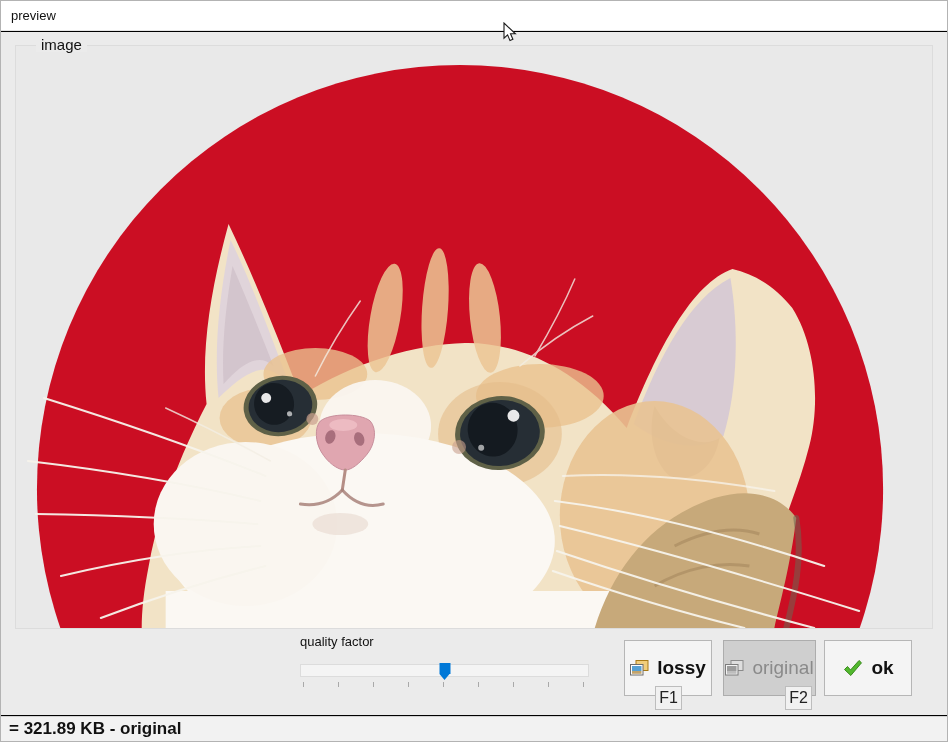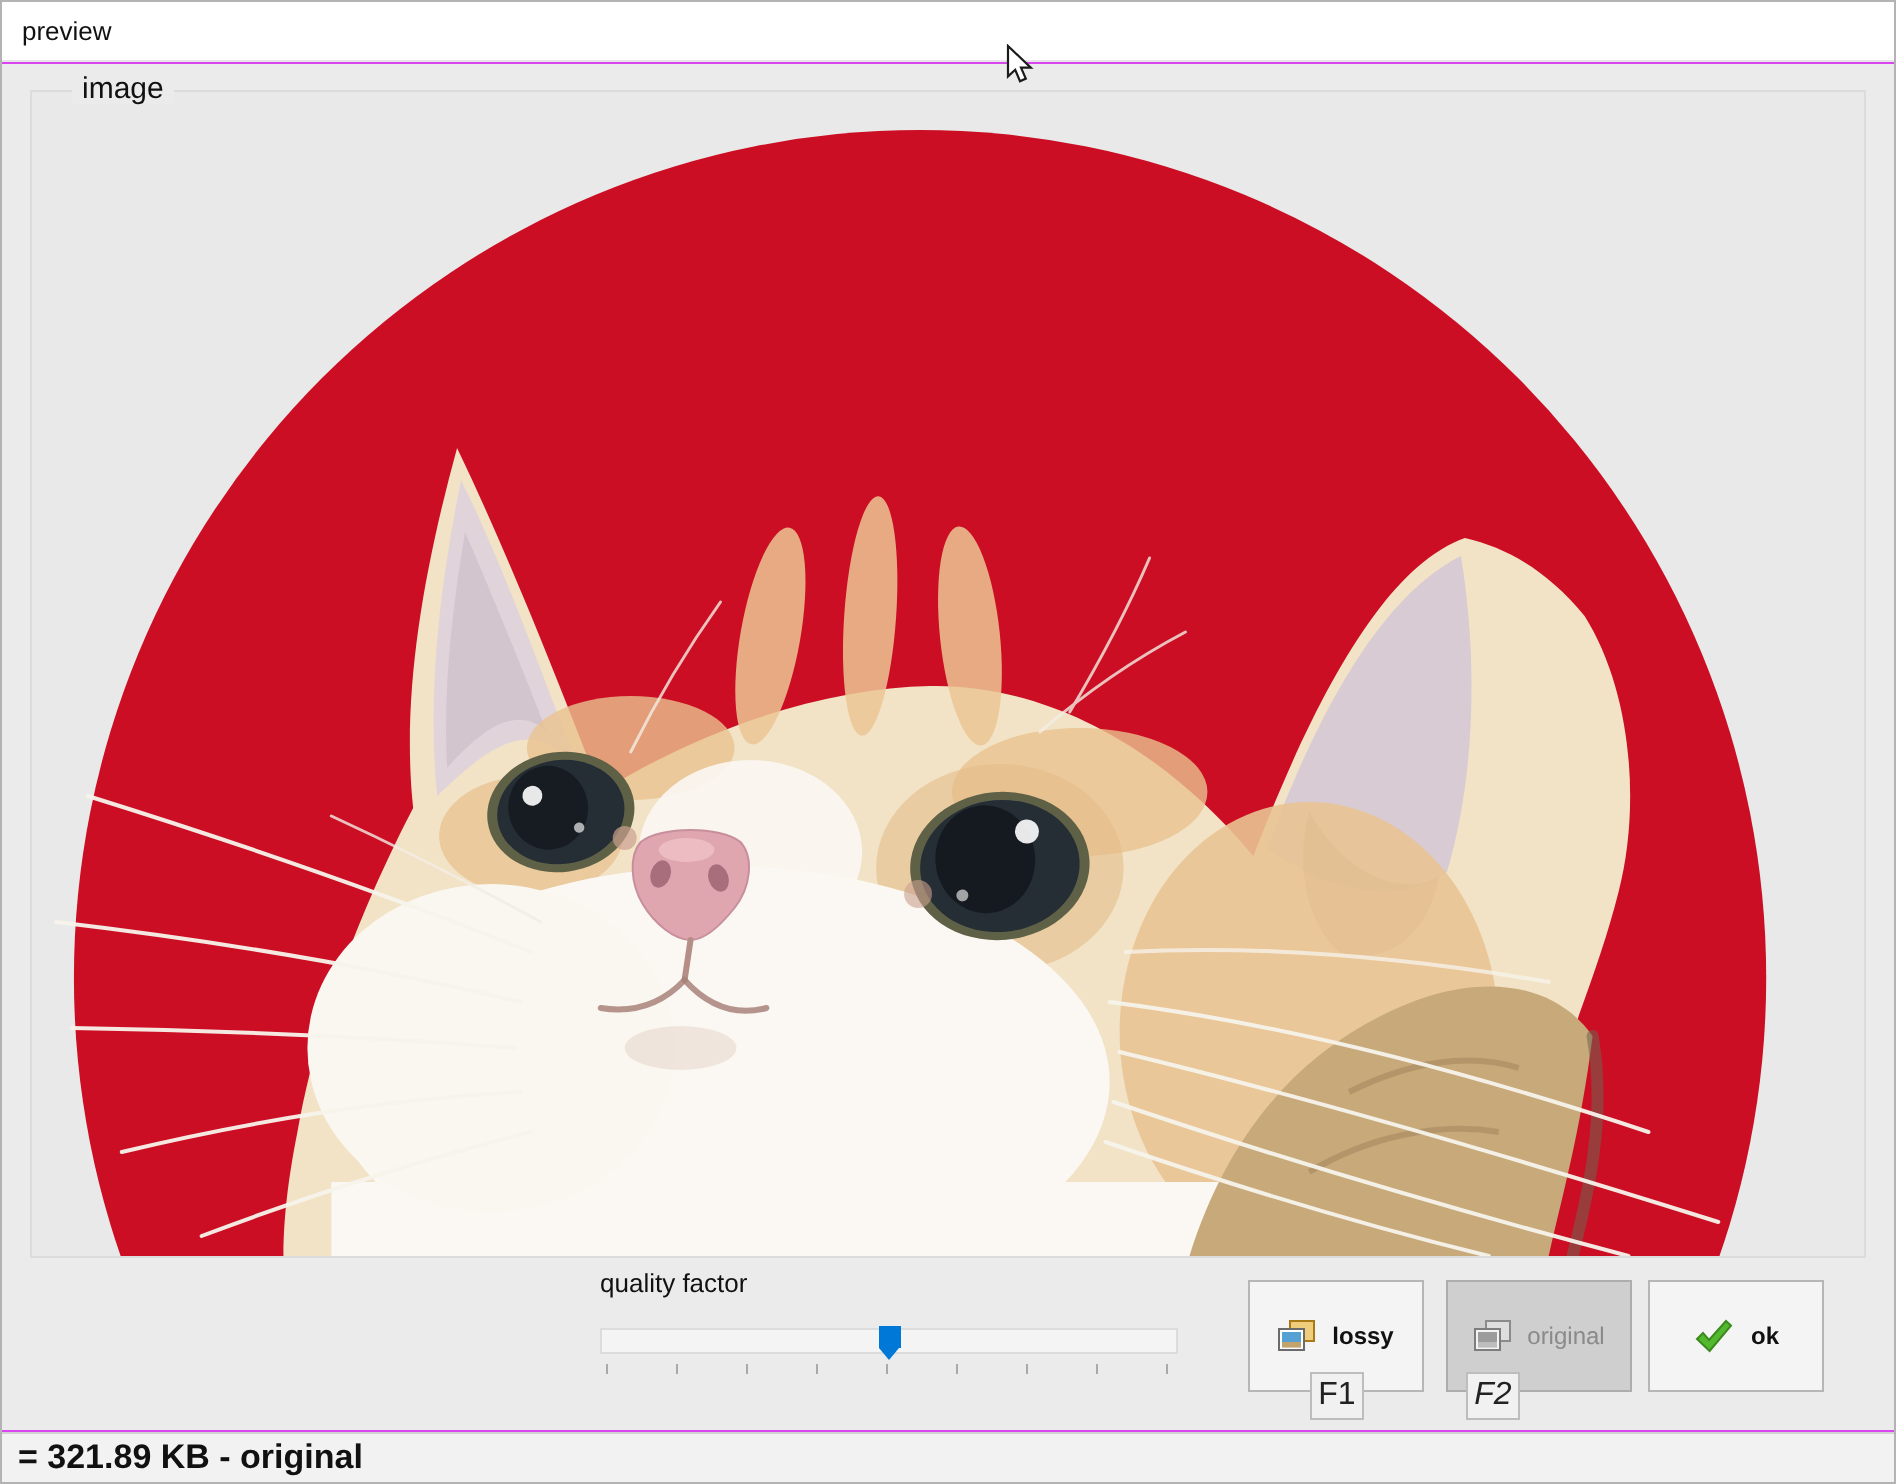--- a/index.html
+++ b/index.html
@@ -1,21 +1,21 @@
 <!DOCTYPE html>
 <html style="--accent: #0078d7;"><head>
 <meta charset="utf-8">
 <style>
   html,body{margin:0;padding:0;background:#fff;}
   *{box-sizing:border-box;}
   :root{--accent:#0078d7;}
   .window{
     position:relative;width:948px;height:742px;overflow:hidden;
     font-family:"Liberation Sans","DejaVu Sans",sans-serif;color:#1a1a1a;
-    border:1px solid #b3b3b3;background:#d946ef;
+    border:1px solid #b3b3b3;background:#000000;
   }
   .titlebar{
     position:absolute;left:0;top:0;right:0;height:30px;background:#ffffff;
     border-bottom:1px solid #e6e6e6;display:flex;align-items:center;
     padding-left:10px;font-size:13px;color:#111;
   }
   .content{position:absolute;left:0;top:31px;right:0;bottom:26px;background:#ebebeb;}
   .groupbox{
     position:absolute;left:14px;top:13px;width:918px;height:584px;
     border:1px solid #dcdcdc;background:#e9e9e9;
@@ -40,34 +40,34 @@
     border-top:6px solid var(--accent);
   }
   .slider-ticks{
     position:absolute;left:302px;top:650px;width:281px;height:6px;
     display:flex;justify-content:space-between;
   }
   .tick{width:1px;height:5px;background:#a9a9a9;}
   .btn{
     position:absolute;top:608px;height:56px;background:#f4f4f4;
     border:1px solid #b6b6b6;display:flex;align-items:center;justify-content:center;
-    gap:8px;font-size:12px;font-weight:bold;color:#111;
+    gap:8px;font-size:19px;font-weight:bold;color:#111;
     font-family:inherit;cursor:default;
   }
   .btn .ic{display:flex;align-items:center;}
   .btn-lossy{left:623px;width:88px;}
   .btn-original{left:722px;width:93px;background:#cfcfcf;border-color:#adadad;color:#8a8a8a;font-weight:normal;}
   .btn-ok{left:823px;width:88px;}
   .keycap{
     position:absolute;top:654px;width:27px;height:24px;background:#f1f1f1;
     border:1px solid #bdbdbd;display:flex;align-items:center;justify-content:center;
     font-size:16px;color:#222;
   }
   .keycap-f1{left:654px;}
-  .keycap-f2{left:732px;font-style:italic;}
+  .keycap-f2{left:784px;}
   .statusbar{
     position:absolute;left:0;right:0;bottom:0;height:25px;background:#f2f2f2;
     border-top:1px solid #d2d2d2;display:flex;align-items:center;
     padding-left:8px;font-size:17px;font-weight:bold;color:#111;
   }
   .cursor{position:absolute;left:502px;top:21px;width:14px;height:21px;pointer-events:none;z-index:50;}
 </style>
 </head>
 <body>
 

